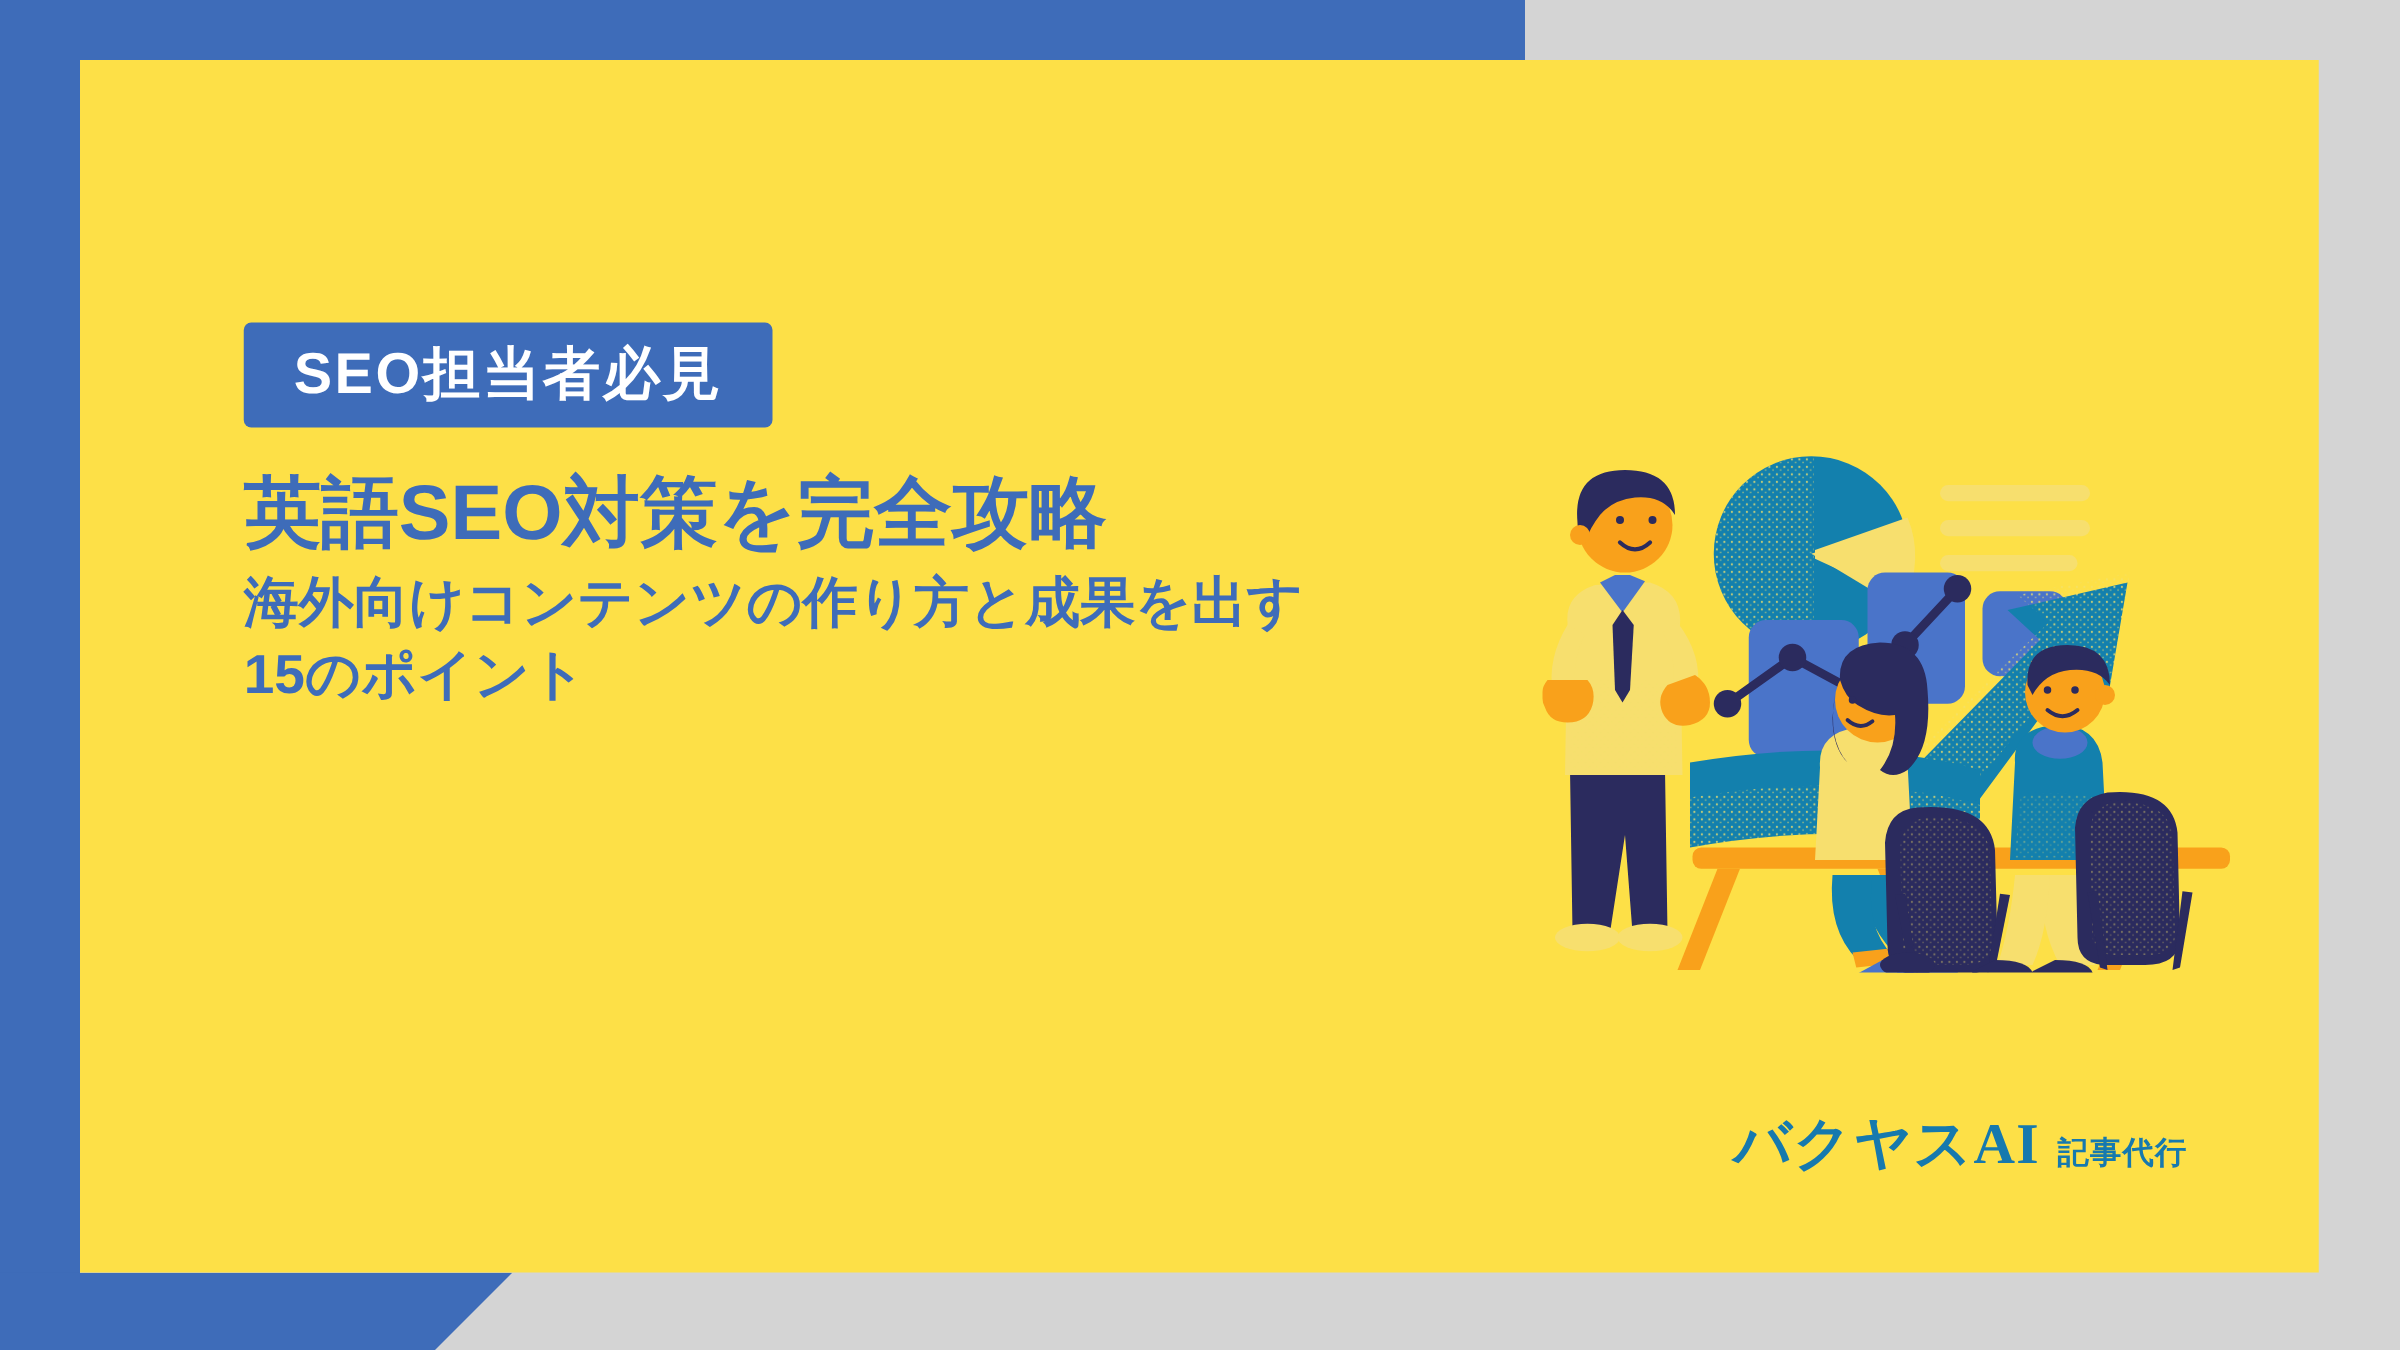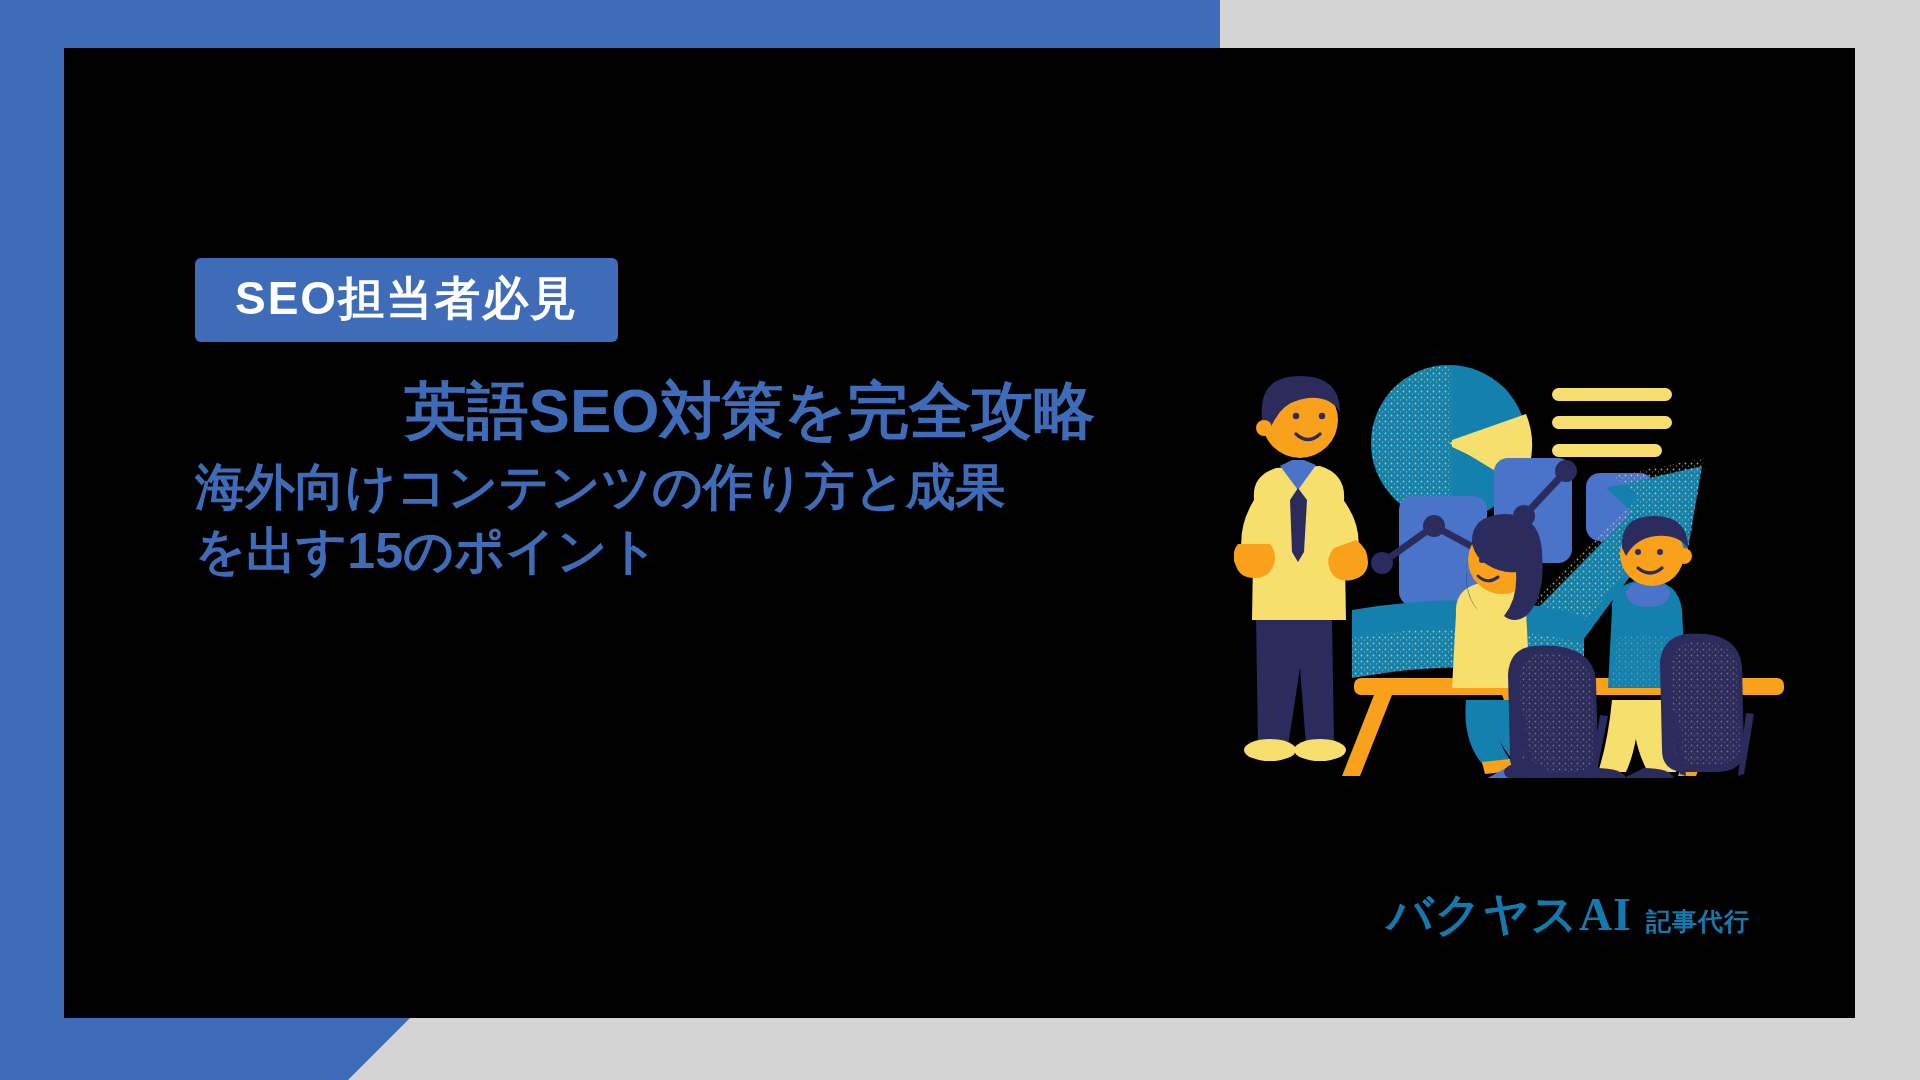--- a/index.html
+++ b/index.html
@@ -28,21 +28,21 @@
   #accent-bar-bottom{
     position:absolute; left:0; bottom:0;
     width:410px; height:62px;
     background:#3e6cb9;
     clip-path: polygon(0 0, 410px 0, 348px 62px, 0 62px);
   }
   #card{
     position:absolute;
     left:64px; top:48px;
     width:1791px; height:970px;
-    background:#000000;
+    background:#fde047;
     padding-left:36px;
   }
 
   
   #content{
     position:absolute;
     left:131px; top:210px;
     width:900px;
   }
   #eyebrow-badge{
@@ -57,26 +57,25 @@
     line-height:1;
   }
   #page-title{
     margin-top:34px;
     color:#3e6cb9;
     font-size:62px;
     font-weight:700;
     line-height:1.12;
     letter-spacing:0px;
     white-space:nowrap;
-    text-align:right;
   }
   #page-subtitle{
     margin-top:10px;
     color:#3e6cb9;
-    font-size:50px;
+    font-size:44px;
     font-weight:700;
     line-height:1.28;
     width:855px;
   }
 
   
   #brand-logo{
     position:absolute;
     right:105px; bottom:72px;
     display:flex; align-items:baseline; gap:14px;

